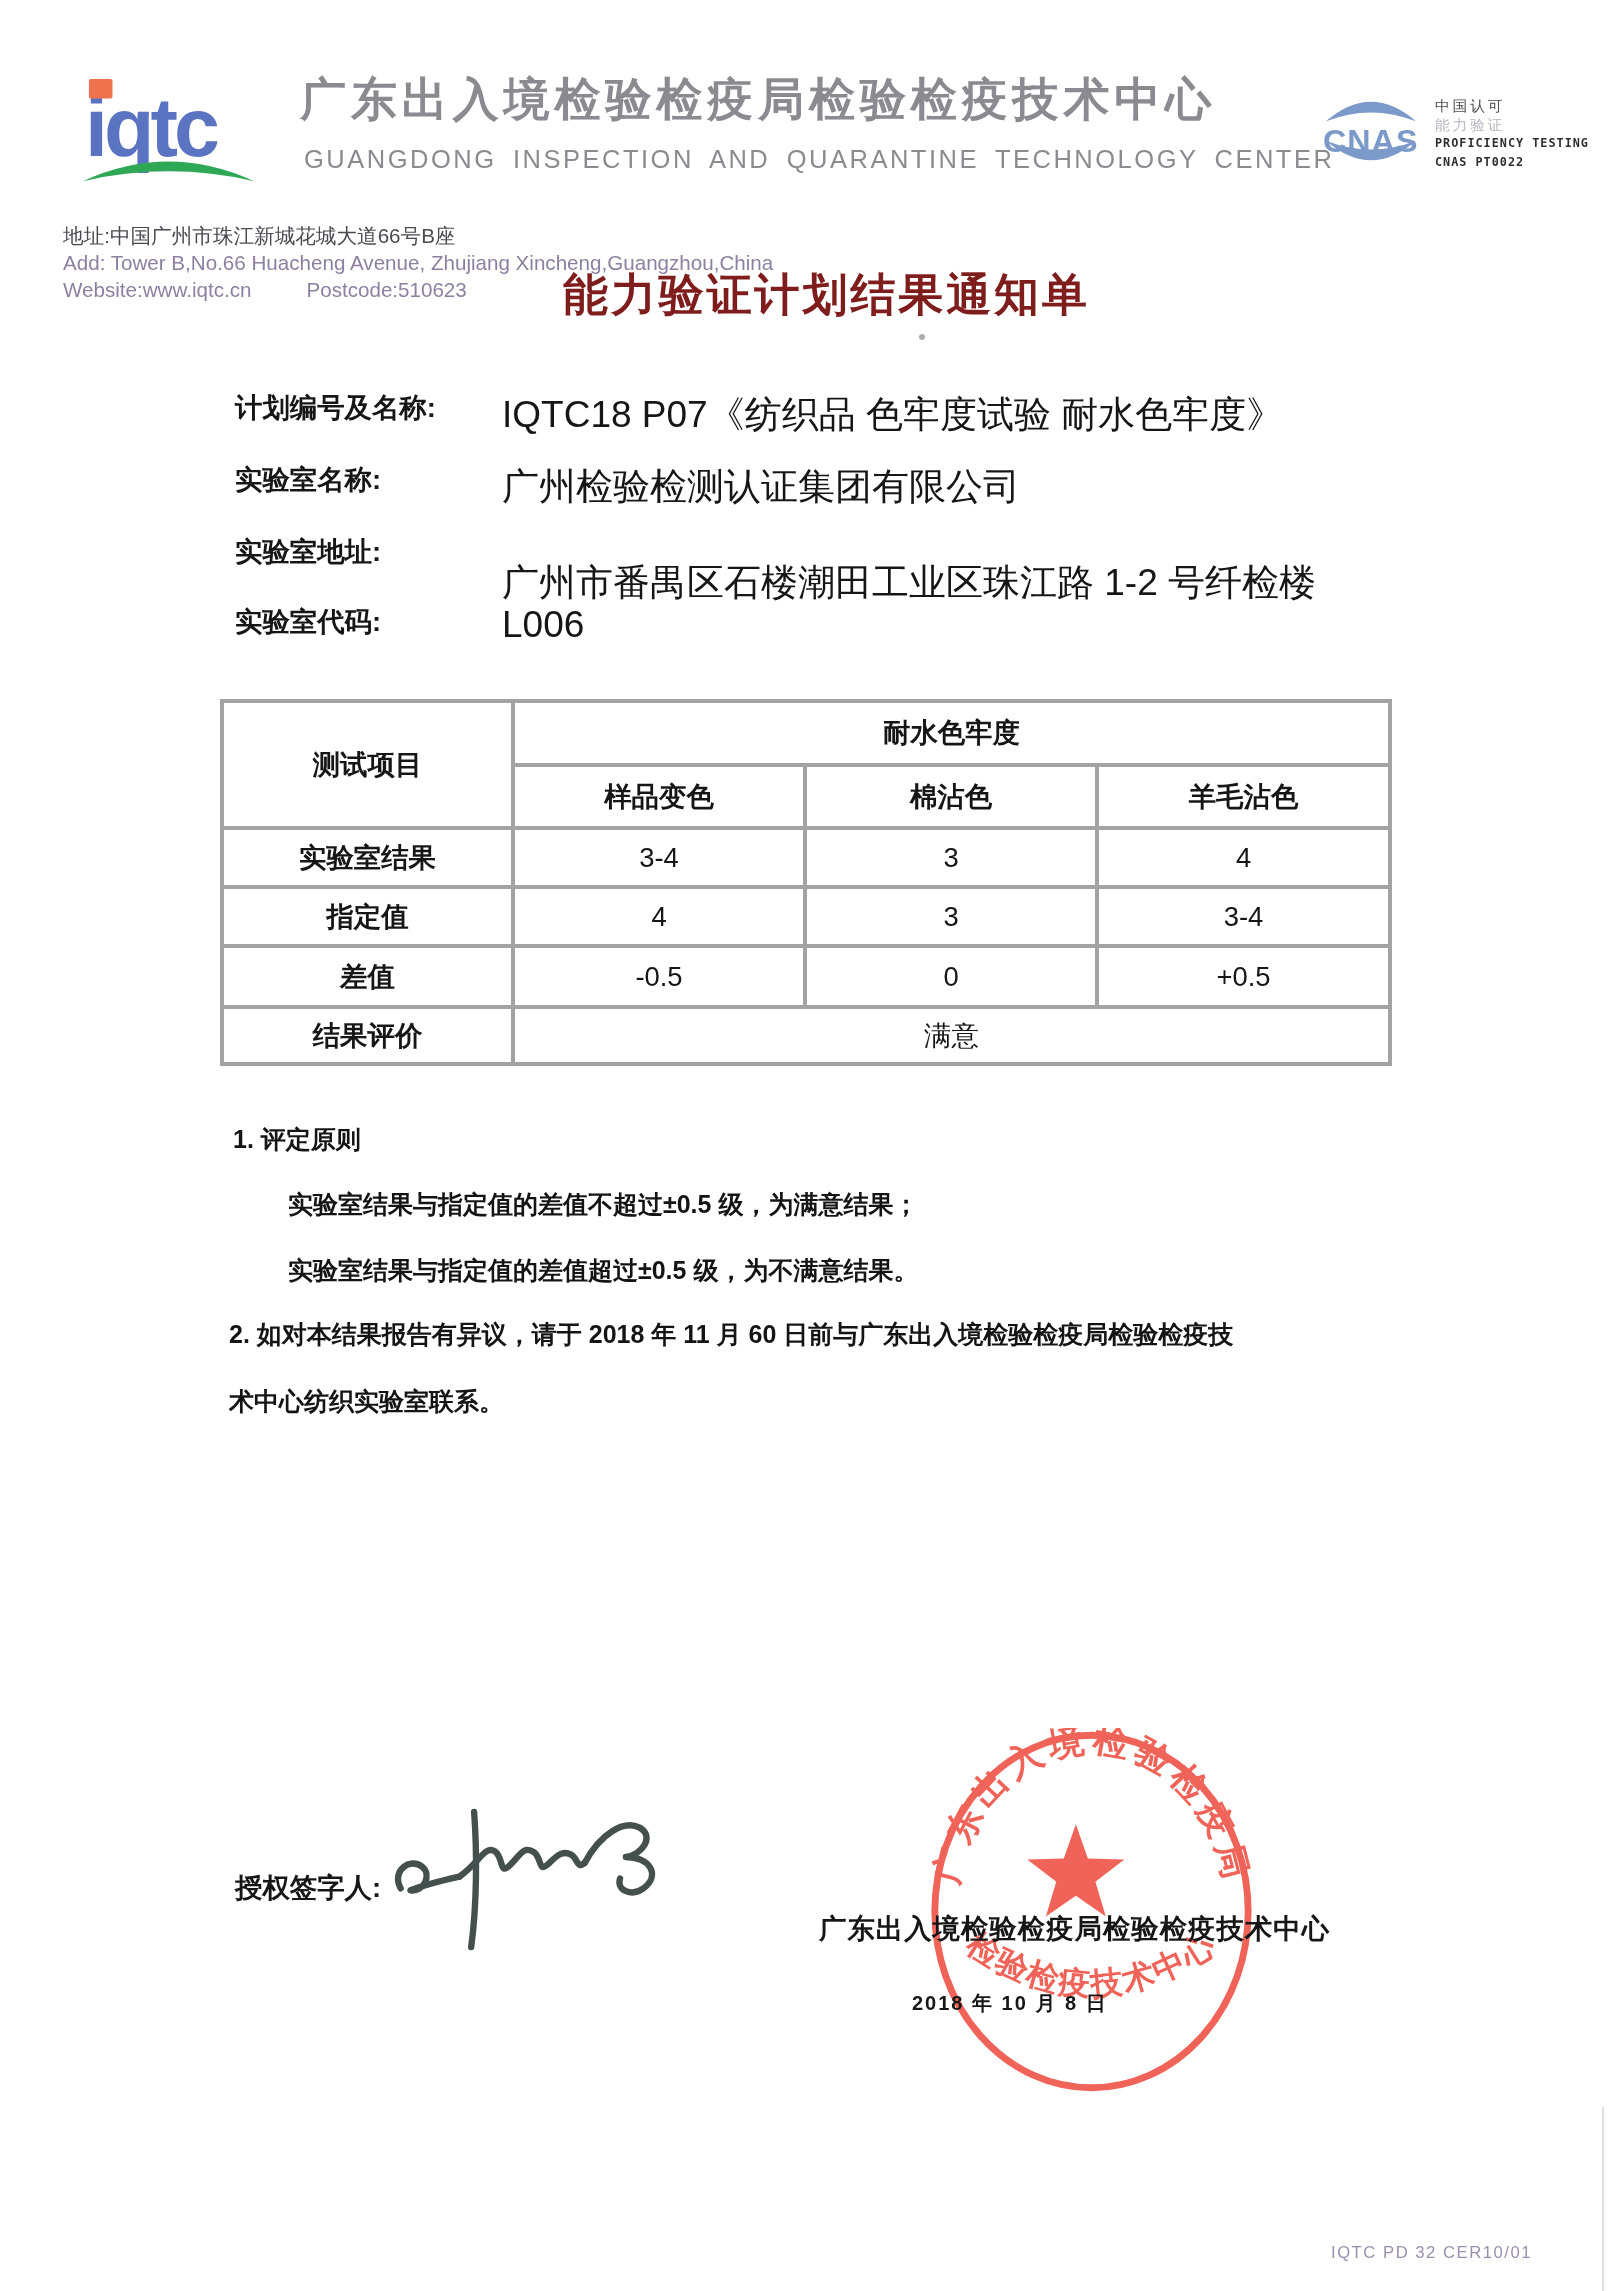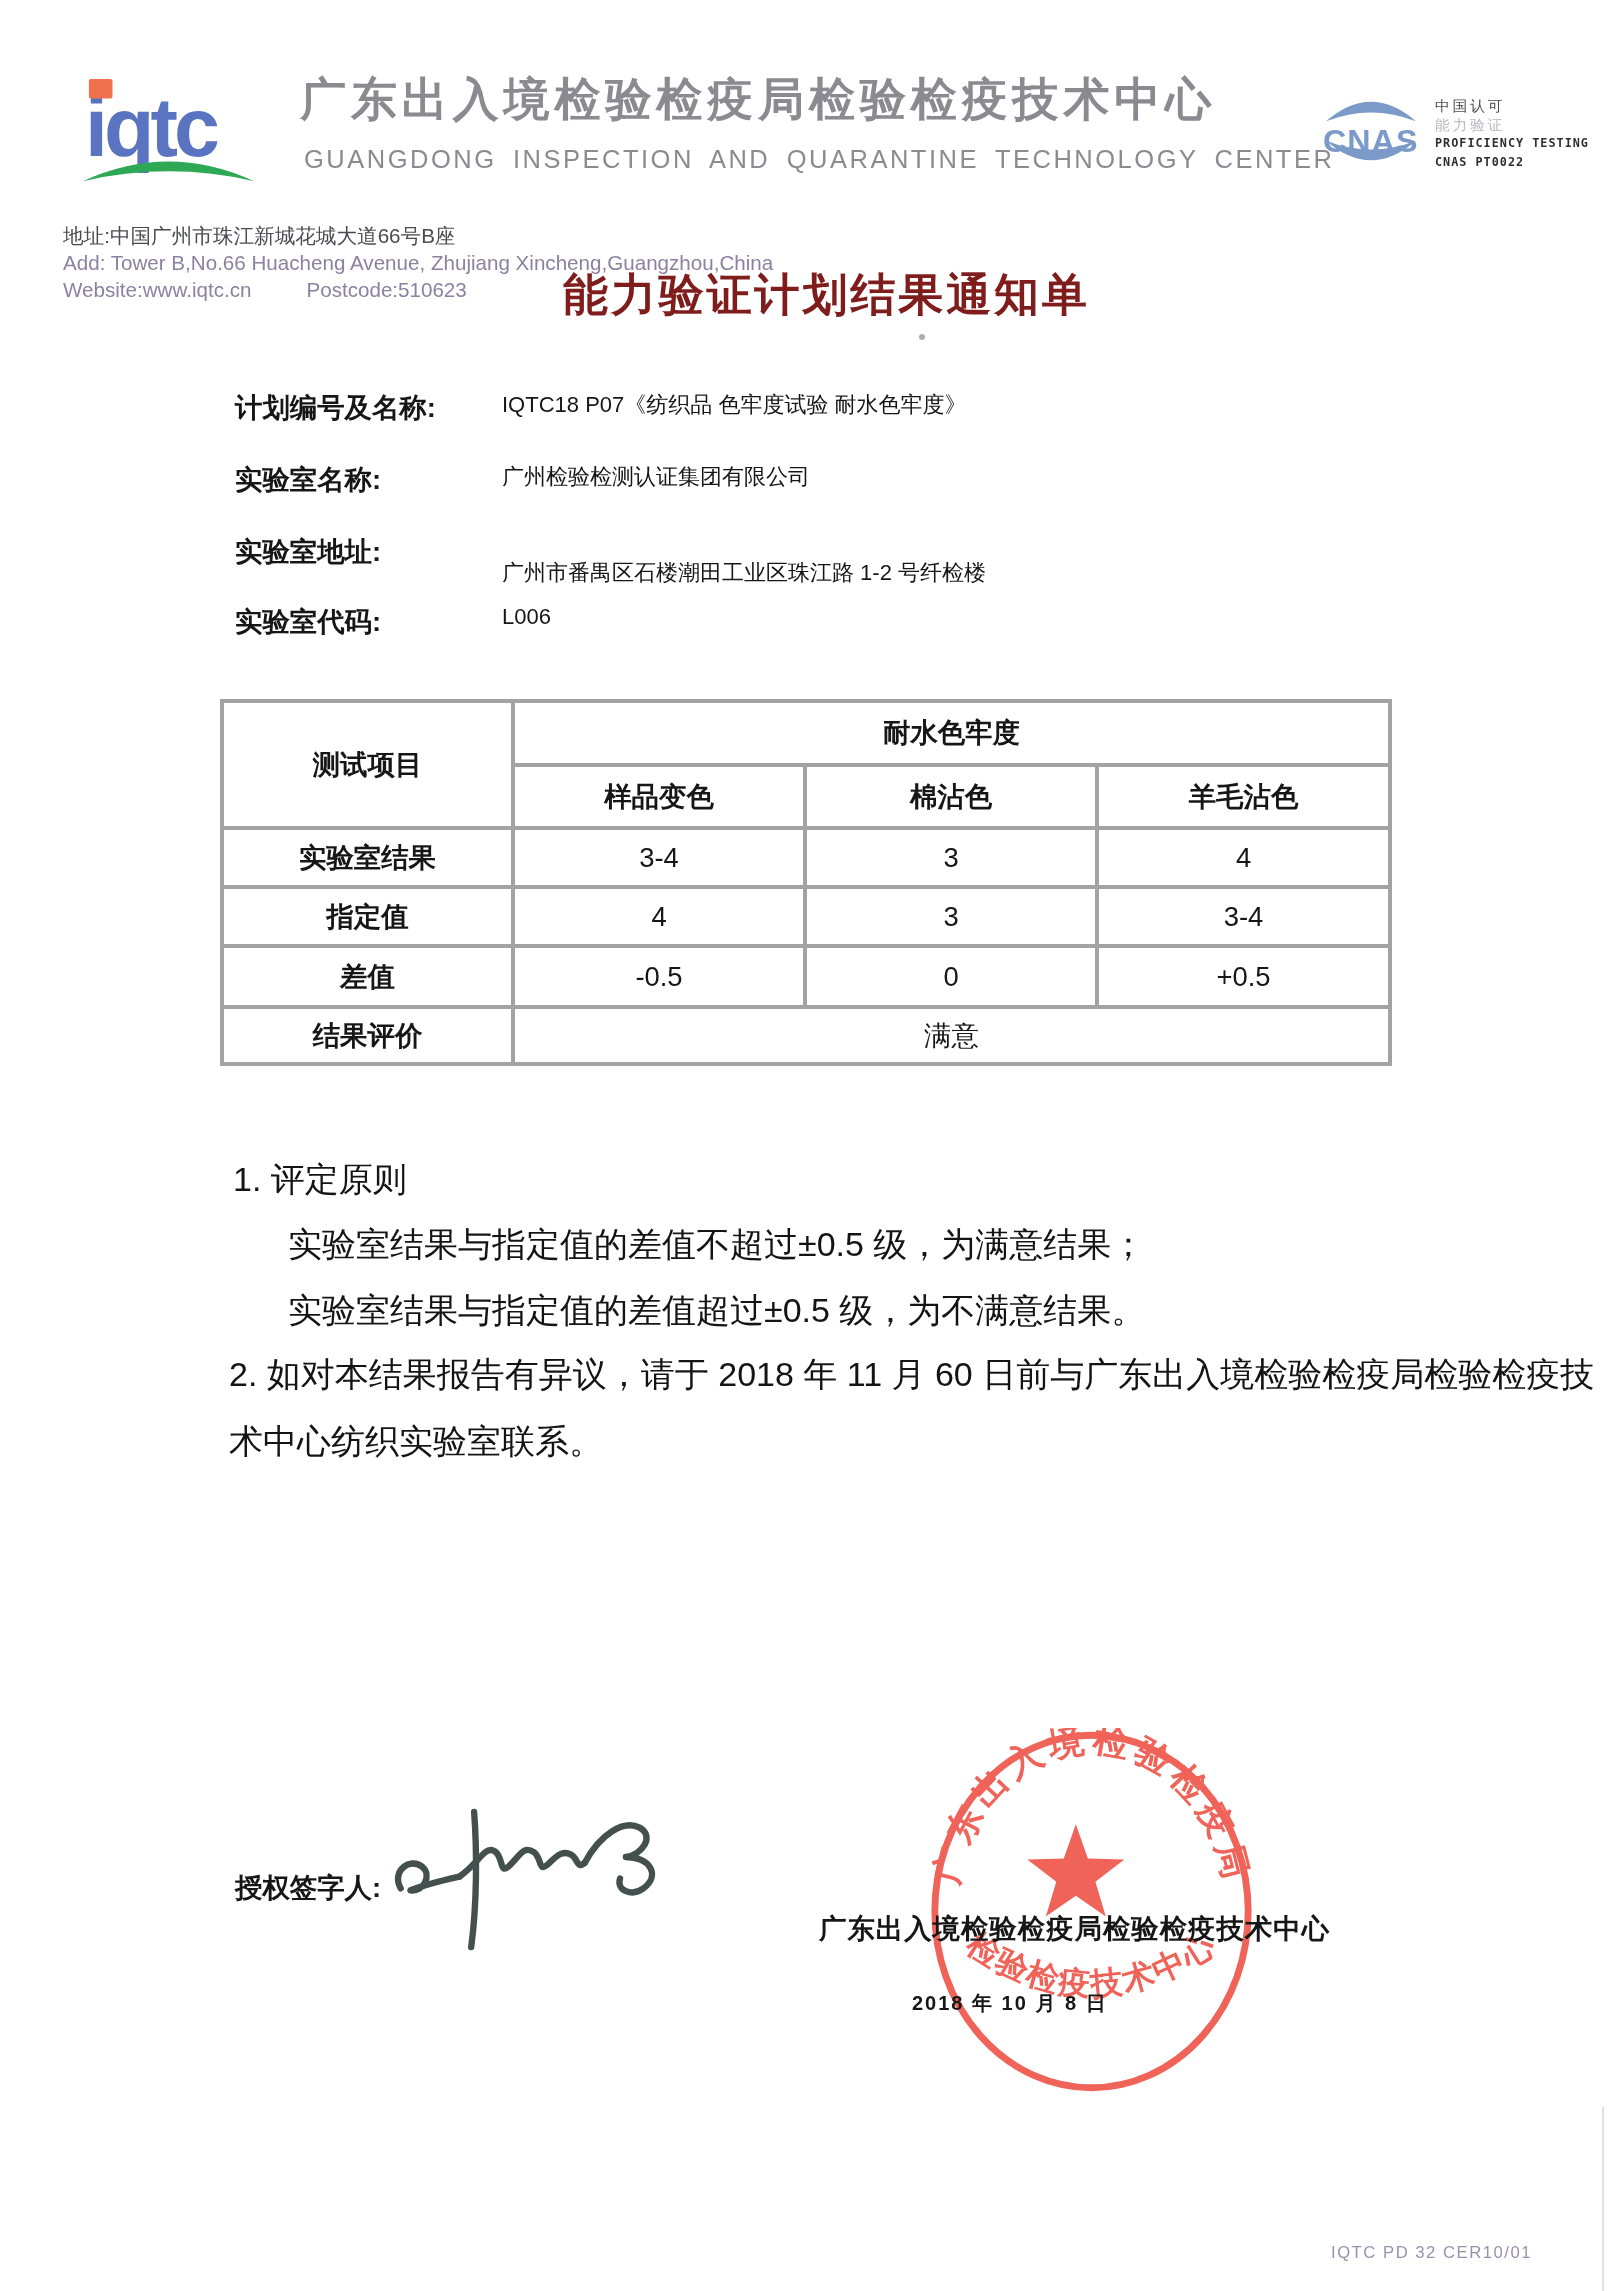--- a/index.html
+++ b/index.html
@@ -23,29 +23,29 @@
   .addr-cn{color:#4a4a52;}
   .addr-en,.addr-web{color:#8d80a0;}
   .addr-post{margin-left:55px;}
 
   
   .doc-title{left:563px;top:265px;font-size:45px;font-weight:700;color:#7f1d1d;letter-spacing:2.9px;white-space:nowrap;}
   .speck{left:919px;top:334px;width:5.9px;height:5.9px;border-radius:50%;background:#6a6a6a;opacity:.55;}
 
   
   .f-label{left:235px;font-size:27.4px;font-weight:600;white-space:nowrap;}
-  .f-value{left:502px;font-size:22px;font-weight:500;white-space:nowrap;}
+  .f-value{left:502px;font-size:37px;font-weight:500;white-space:nowrap;}
 
   
   table.results{position:absolute;left:220px;top:699px;width:1168px;border-collapse:collapse;table-layout:fixed;}
   table.results td{border:4px solid #a3a3a3;text-align:center;vertical-align:middle;font-size:27.4px;padding:0;}
   table.results td.th{font-weight:600;}
 
   
-  .note{font-size:34px;font-weight:400;white-space:nowrap;color:#141414;margin-top:34px;}
+  .note{font-size:25px;font-weight:700;white-space:nowrap;color:#141414;}
 
   
   .signer{left:235px;top:1870px;font-size:27.4px;font-weight:600;white-space:nowrap;}
   .stamp-org{left:819px;top:1911px;font-size:27.4px;font-weight:600;letter-spacing:1px;white-space:nowrap;z-index:3;}
   .stamp-date{left:912px;top:1990px;font-size:20px;font-weight:600;letter-spacing:2px;white-space:nowrap;z-index:3;}
 
   .footer-code{left:1331px;top:2243px;font-size:16.7px;color:#9c8fae;letter-spacing:1.5px;white-space:nowrap;}
   .scan-line{left:1602px;top:2107px;width:2px;height:184px;background:#e0e0e4;}
 </style>
 </head>

